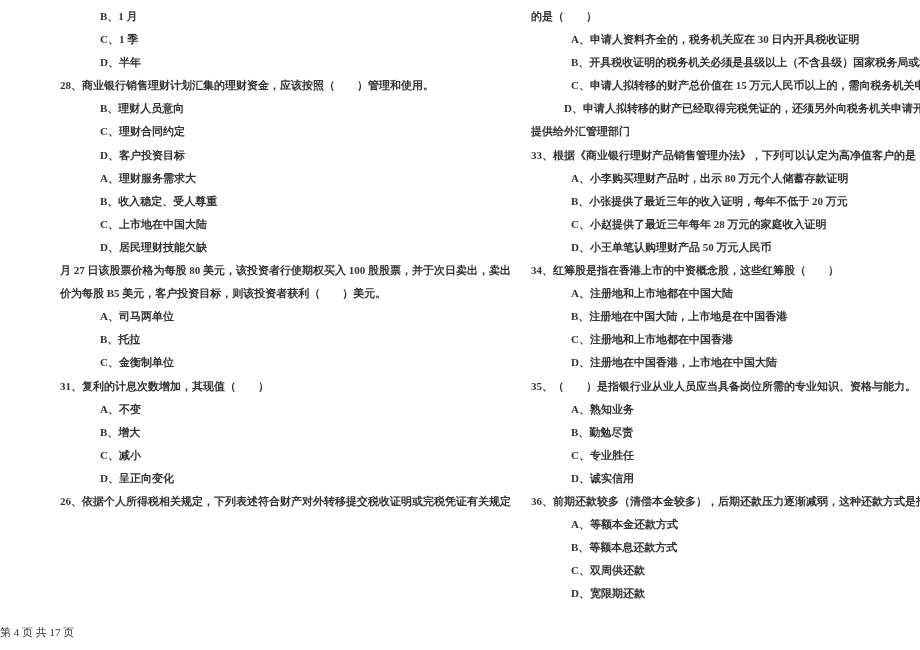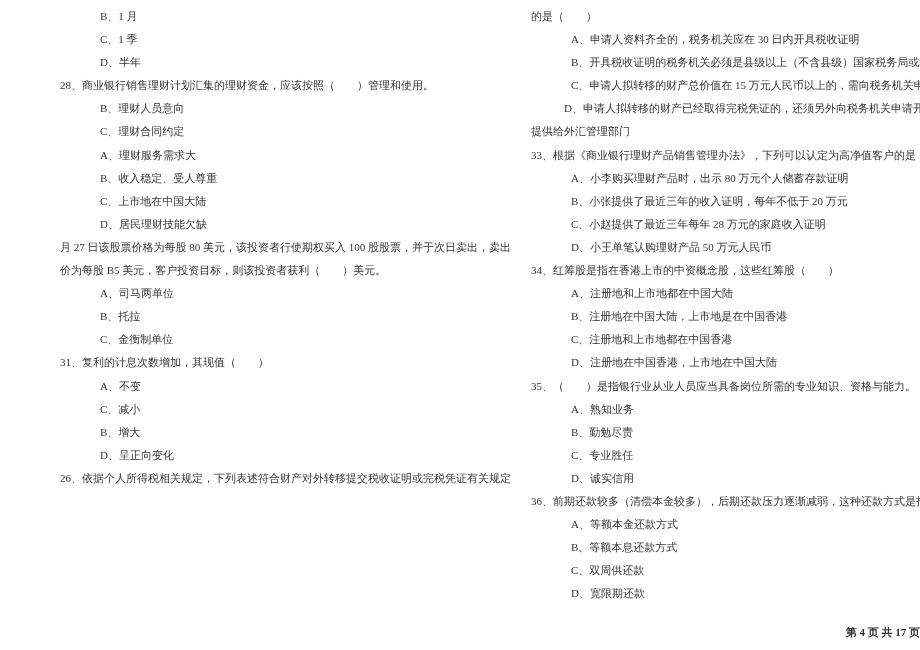--- a/index.html
+++ b/index.html
@@ -19,62 +19,63 @@
     box-sizing: border-box;
     height: 620px;
   }
   .column {
     flex: 1;
     padding: 0 10px;
   }
   .line {
     line-height: 2.1;
     white-space: nowrap;
+    font-weight: bold;
   }
   .indent-opt {
     padding-left: 40px;
   }
   .indent-q {
     padding-left: 0;
   }
   .footer {
-    text-align: right;
+    text-align: left;
     font-size: 11px;
     padding-top: 5px;
-    font-weight: bold;
   }
 </style>
 </head>
 <body>
 
 <div class="page">
   <div class="column">
     <div class="line indent-opt">B、1 月</div>
     <div class="line indent-opt">C、1 季</div>
     <div class="line indent-opt">D、半年</div>
 
     <div class="line indent-q">28、商业银行销售理财计划汇集的理财资金，应该按照（　　）管理和使用。</div>
     <div class="line indent-opt">B、理财人员意向</div>
     <div class="line indent-opt">C、理财合同约定</div>
+    <div class="line indent-opt">D、客户投资目标</div>
 
     <div class="line indent-opt">A、理财服务需求大</div>
     <div class="line indent-opt">B、收入稳定、受人尊重</div>
     <div class="line indent-opt">C、上市地在中国大陆</div>
     <div class="line indent-opt">D、居民理财技能欠缺</div>
 
     <div class="line indent-q">月 27 日该股票价格为每股 80 美元，该投资者行使期权买入 100 股股票，并于次日卖出，卖出</div>
     <div class="line indent-q">价为每股 B5 美元，客户投资目标，则该投资者获利（　　）美元。</div>
     <div class="line indent-opt">A、司马两单位</div>
     <div class="line indent-opt">B、托拉</div>
     <div class="line indent-opt">C、金衡制单位</div>
 
     <div class="line indent-q">31、复利的计息次数增加，其现值（　　）</div>
     <div class="line indent-opt">A、不变</div>
+    <div class="line indent-opt">B、增大</div>
     <div class="line indent-opt">C、减小</div>
-    <div class="line indent-opt">B、增大</div>
     <div class="line indent-opt">D、呈正向变化</div>
 
     <div class="line indent-q">26、依据个人所得税相关规定，下列表述符合财产对外转移提交税收证明或完税凭证有关规定</div>
   </div>
 
   <div class="column">
     <div class="line indent-q">的是（　　）</div>
     <div class="line indent-opt">A、申请人资料齐全的，税务机关应在 30 日内开具税收证明</div>
     <div class="line indent-opt">B、开具税收证明的税务机关必须是县级以上（不含县级）国家税务局或地方税务局</div>
     <div class="line indent-opt">C、申请人拟转移的财产总价值在 15 万元人民币以上的，需向税务机关申请税收证明</div>

